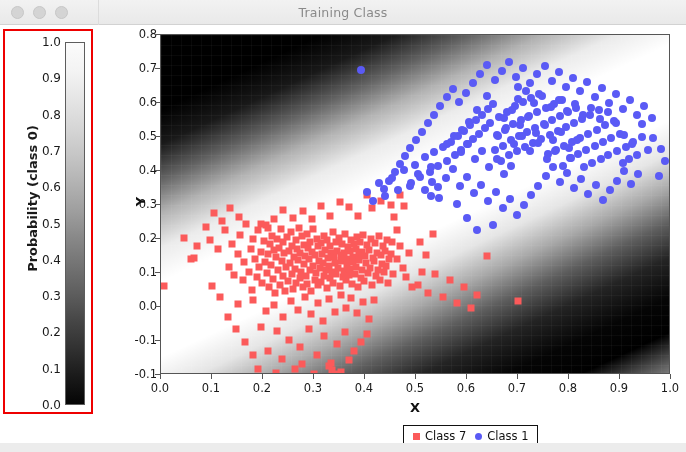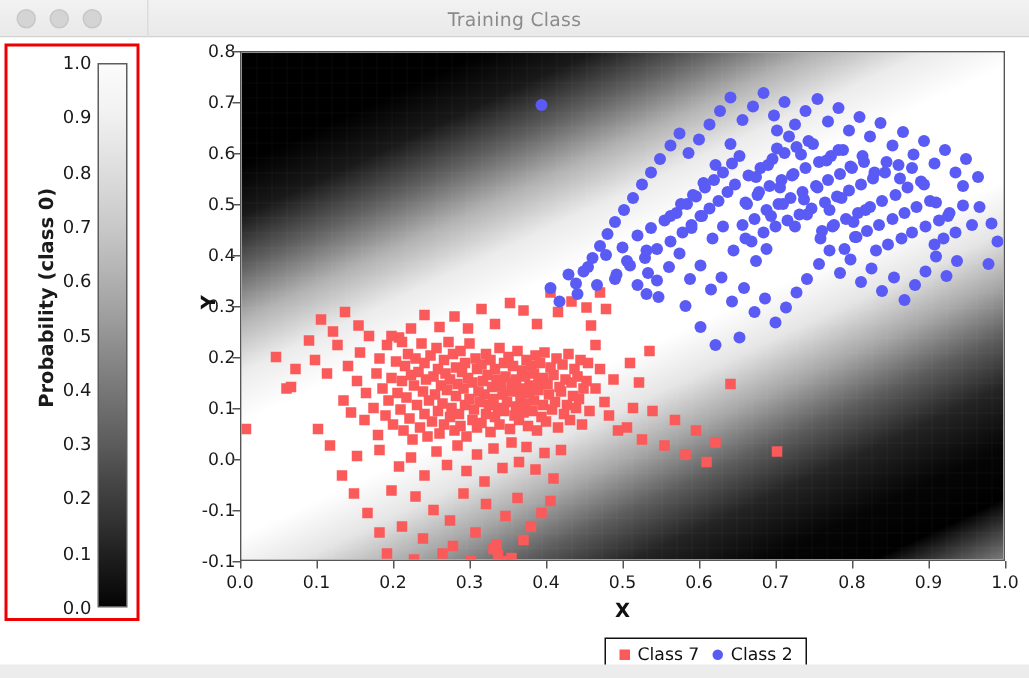--- a/index.html
+++ b/index.html
@@ -738,20 +738,20 @@
       <div class="ylabel">Y</div>
       <div class="xlabel">X</div>
 
       <div class="legend">
         <span class="lg-item">
           <span class="lg-sw0"></span>
           <span class="lg-txt">Class 7</span>
         </span>
         <span class="lg-item">
           <span class="lg-sw1"></span>
-          <span class="lg-txt">Class 2</span>
+          <span class="lg-txt">Class 1</span>
         </span>
       </div>
     </div>
   </div>
 
   <div class="bottombar"></div>
 </div>
 
 </body></html>

